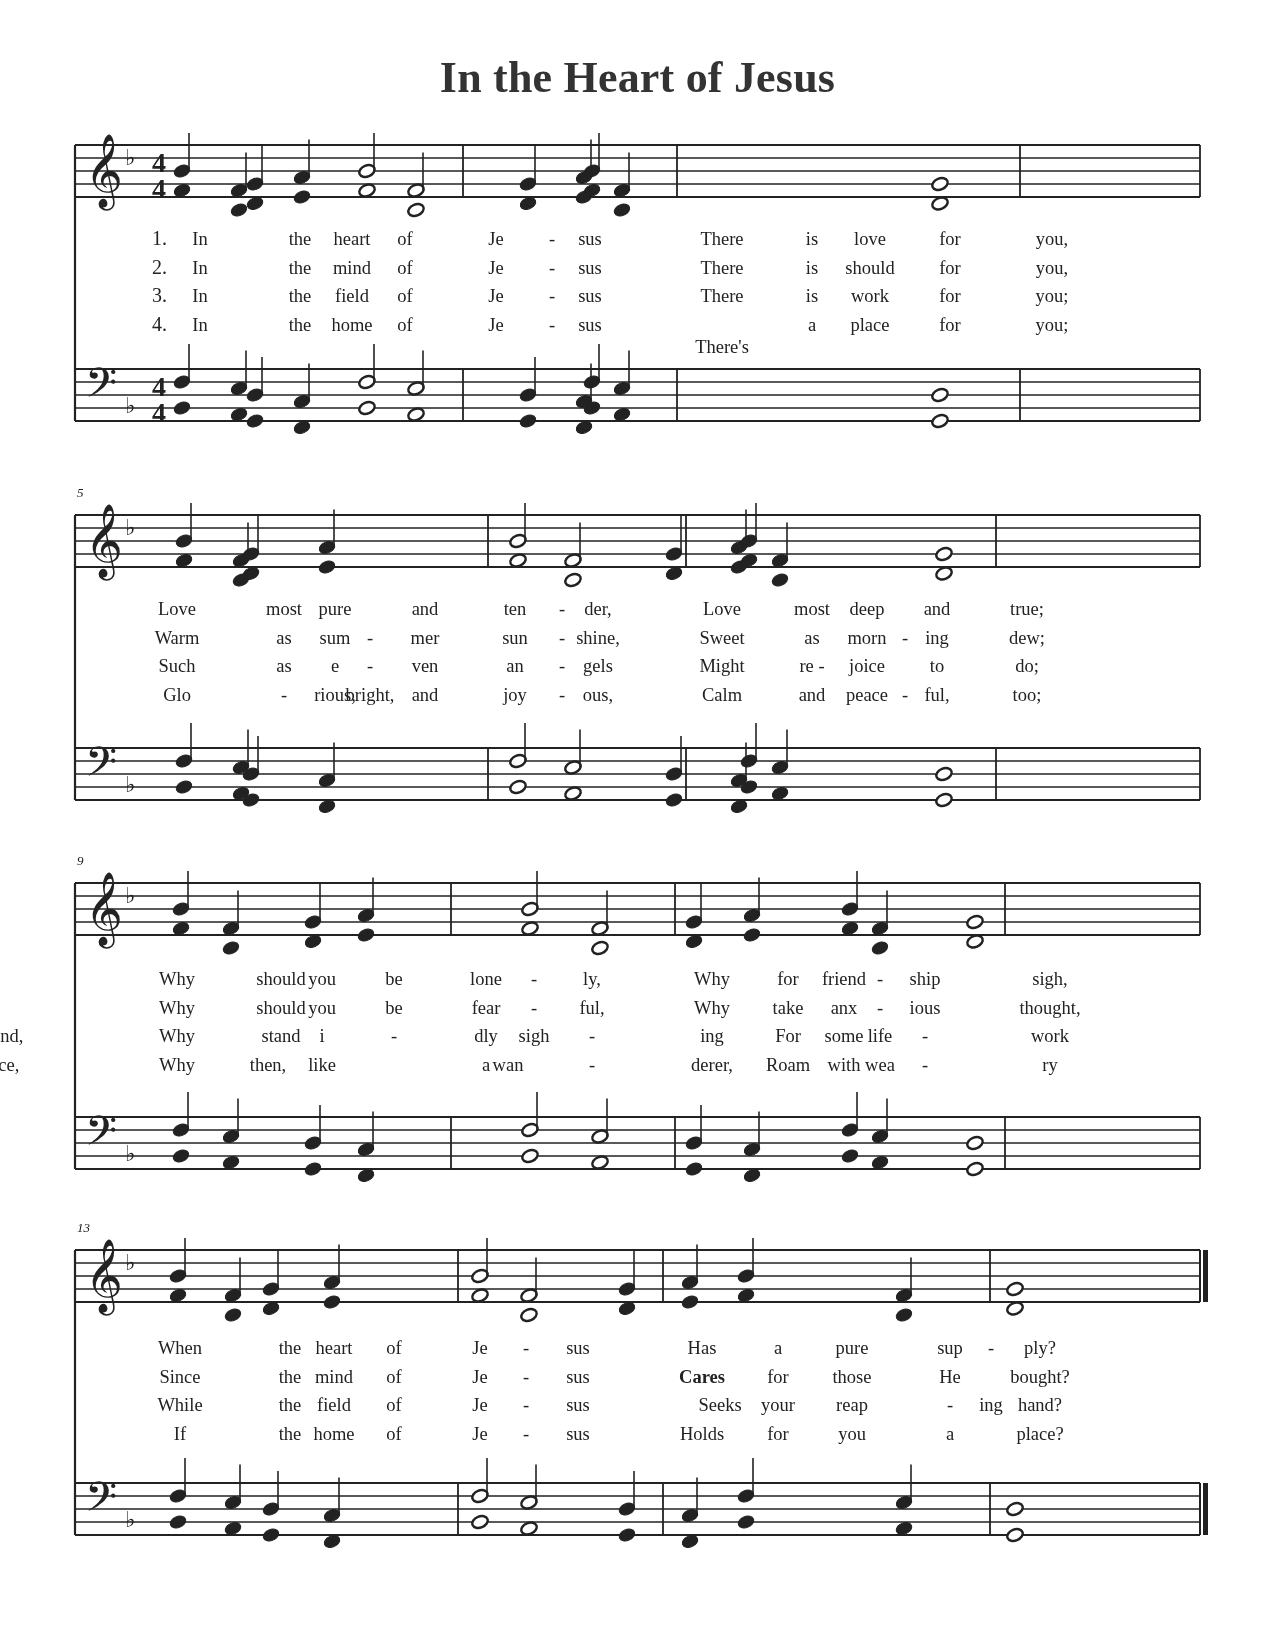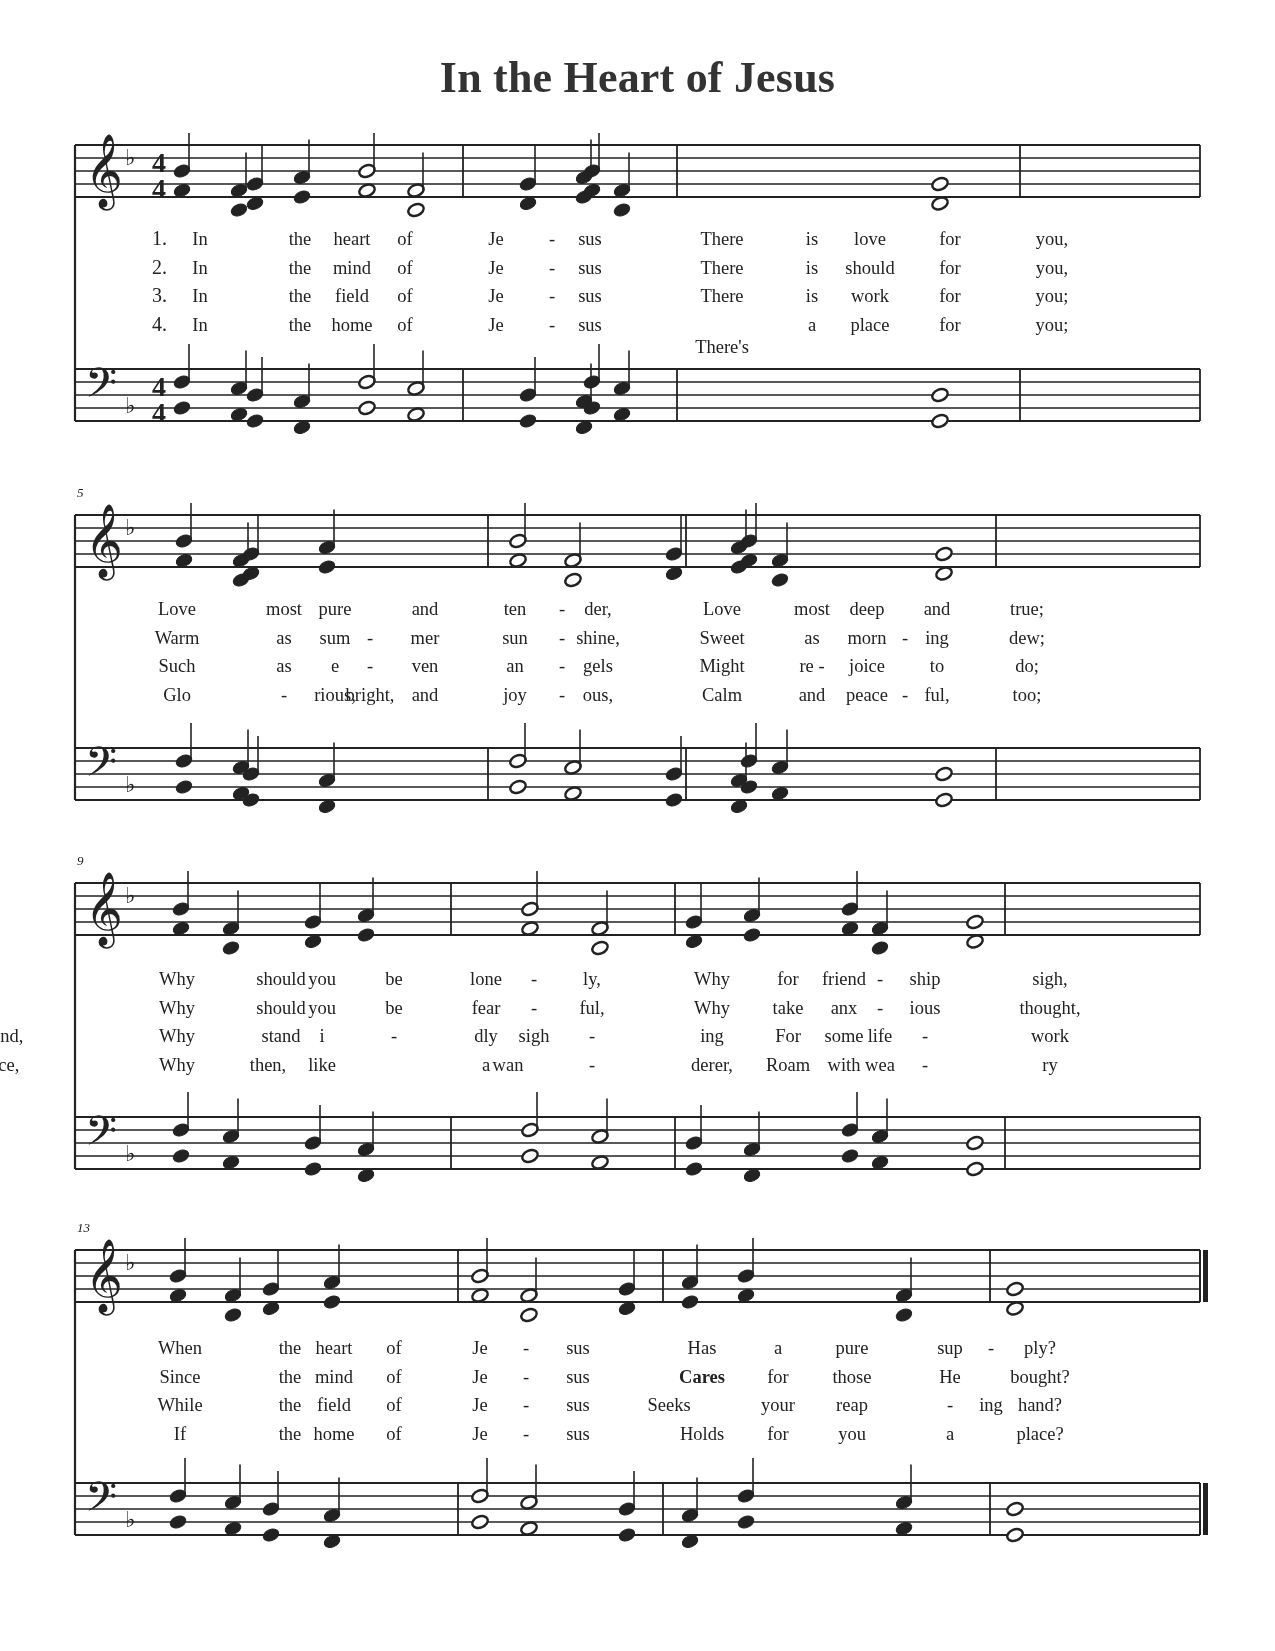--- a/index.html
+++ b/index.html
@@ -610,21 +610,21 @@
       <span class="syl" style="left: 1040px; text-align: right;">bought?</span>
     </div>
     <div class="lyric-line" style="top: 1395px;">
       <span class="syl" style="left: 180px;">While</span>
       <span class="syl" style="left: 290px;">the</span>
       <span class="syl" style="left: 334px;">field</span>
       <span class="syl" style="left: 394px;">of</span>
       <span class="syl" style="left: 480px;">Je</span>
       <span class="syl" style="left: 526px;">-</span>
       <span class="syl" style="left: 578px;">sus</span>
-      <span class="syl" style="left: 669px;">Seeks</span>
+      <span class="syl" style="left: 720px;">Seeks</span>
       <span class="syl" style="left: 778px;">your</span>
       <span class="syl" style="left: 852px;">reap</span>
       <span class="syl" style="left: 950px;">-</span>
       <span class="syl" style="left: 991px;">ing</span>
       <span class="syl" style="left: 1040px;">hand?</span>
     </div>
     <div class="lyric-line" style="top: 1423.5px;">
       <span class="syl" style="left: 180px;">If</span>
       <span class="syl" style="left: 290px;">the</span>
       <span class="syl" style="left: 334px;">home</span>

